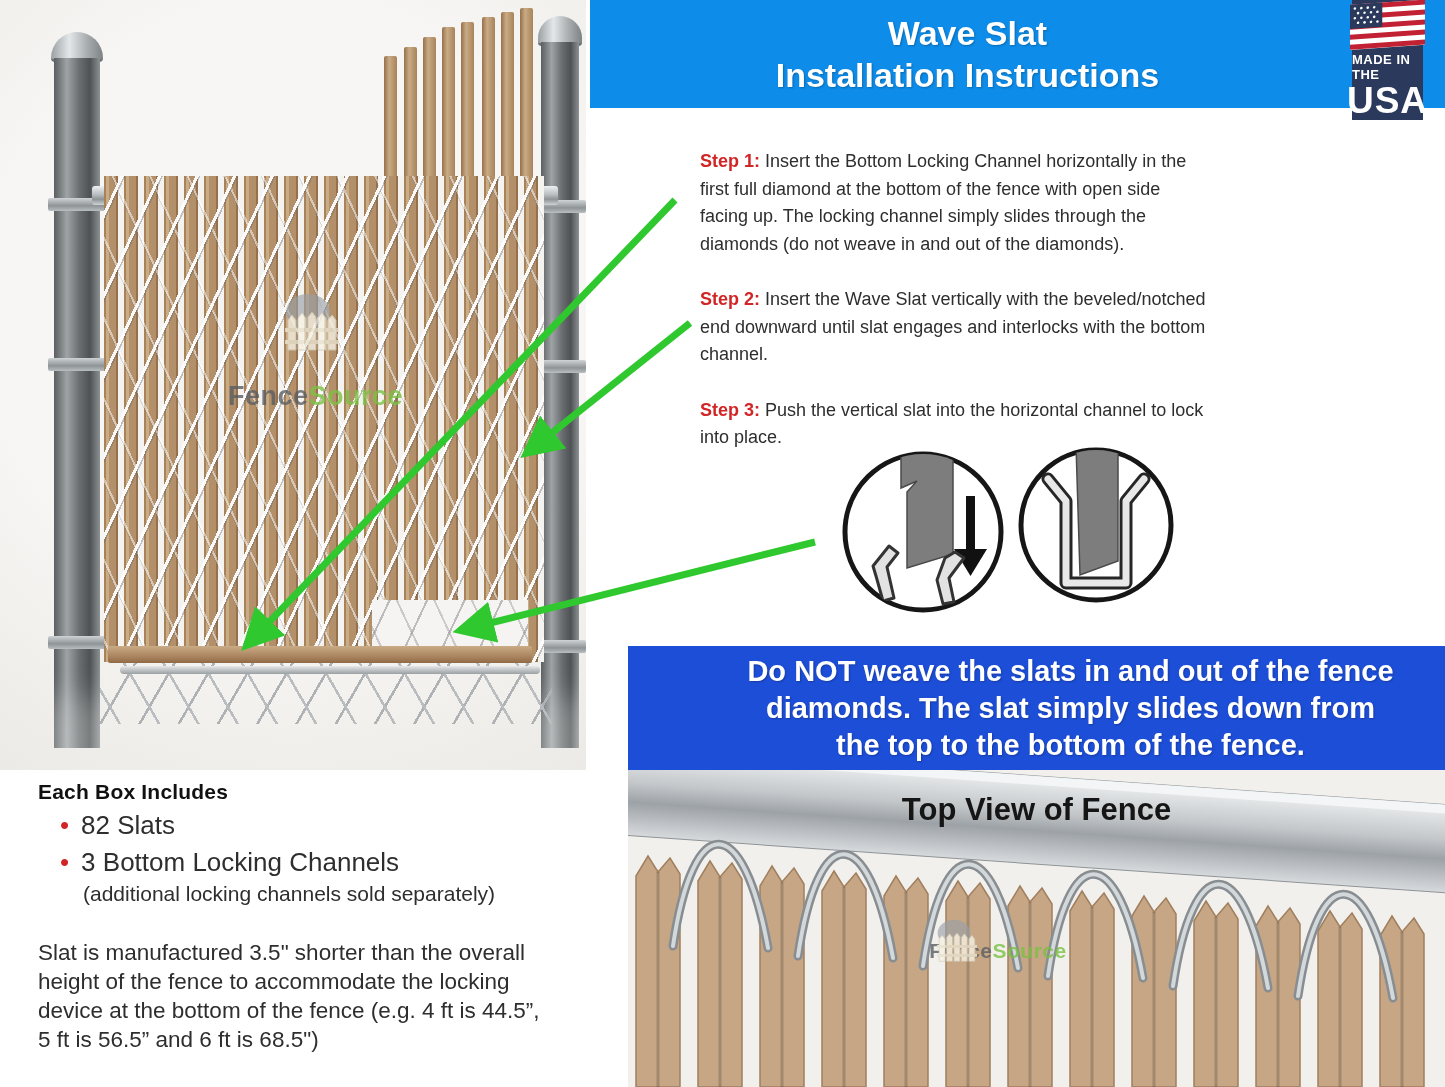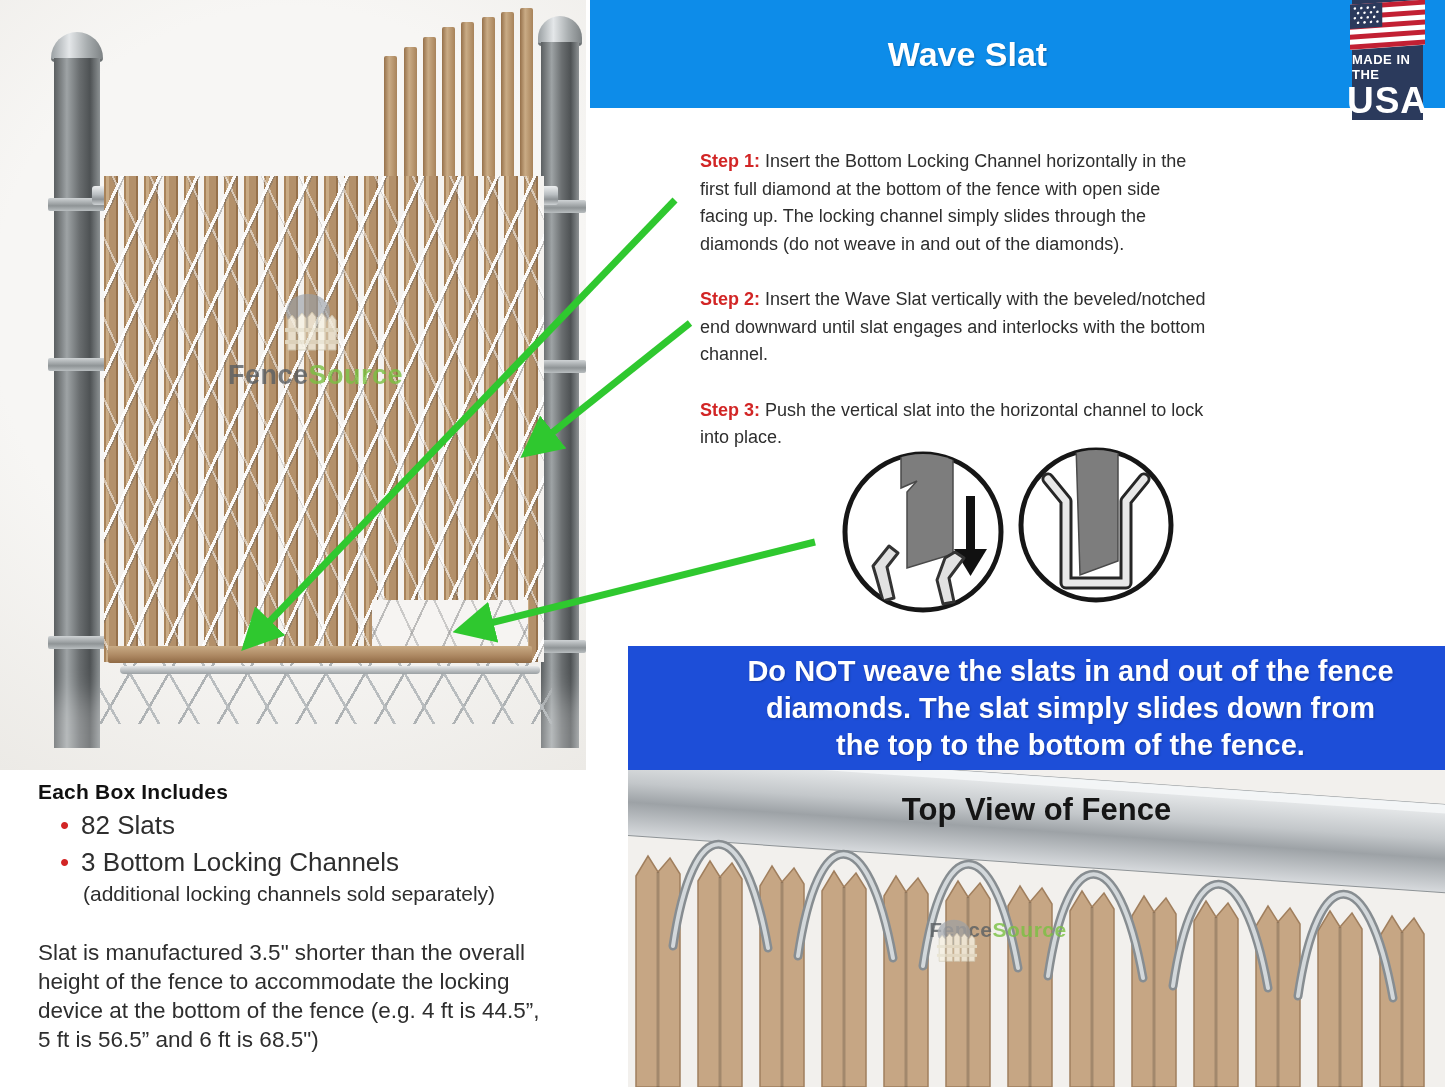--- a/index.html
+++ b/index.html
@@ -38,21 +38,21 @@
   .bottom-wirebar { position:absolute; left:120px; top:666px; width:420px; height:8px;
     background:linear-gradient(180deg,#e6e8e9,#9aa0a3); border-radius:4px; }
   .bare-mesh { position:absolute; left:100px; top:660px; width:452px; height:64px;
     background-image:
       repeating-linear-gradient(60deg, transparent 0 16px, #b9bdbf 16px 18.5px, transparent 18.5px 34px),
       repeating-linear-gradient(-60deg, transparent 0 16px, #aeb2b4 16px 18.5px, transparent 18.5px 34px); }
   .up-slat { position:absolute; width:13px; background:linear-gradient(90deg,#96714b,#c9ab85 40%,#a8835a); border-radius:2px 2px 0 0; }
 
   
   .watermark { position:absolute; text-align:center; }
-  .wm-text { font-weight:bold; letter-spacing:.5px; }
+  .wm-text { font-weight:bold; letter-spacing:.5px;margin-top:21px; }
   .wm-fence { color:#5a5f63; }
   .wm-source { color:#7ac142; }
   .fence-photo .watermark { left:228px; top:292px; width:160px; opacity:.8; }
   .fence-photo .wm-text { font-size:27px; }
 
   
   .header { position:absolute; left:590px; top:0; width:855px; height:108px; background:#0d8ce9;
     display:flex; flex-direction:column; justify-content:center; align-items:center; padding-right:100px; }
   .header-line { color:#fff; font-weight:bold; font-size:34px; line-height:42px; text-shadow:1px 1px 2px rgba(0,0,0,.25); }
 
@@ -142,20 +142,21 @@
         </g>
         <rect x="12" y="36" width="54" height="4" fill="#e8e2cf"></rect>
         <rect x="12" y="48" width="54" height="4" fill="#e8e2cf"></rect>
       </svg>
       <div class="wm-text"><span class="wm-fence">Fence</span><span class="wm-source">Source</span></div>
     </div>
   </div>
 
   <div class="header">
     <div class="header-line">Wave Slat</div>
+    <div class="header-line">Installation Instructions</div>
   </div>
 
   <div class="usa-badge">
     <svg class="usa-flag" viewBox="0 0 93 62">
       <g transform="skewY(-4) translate(0 6)">
         <rect x="0" y="0" width="93" height="56" fill="#fff"></rect>
         <g fill="#c22033">
           <rect x="0" y="0" width="93" height="6.2"></rect>
             <rect x="0" y="12.4" width="93" height="6.2"></rect>
           <rect x="0" y="24.8" width="93" height="6.2"></rect>

